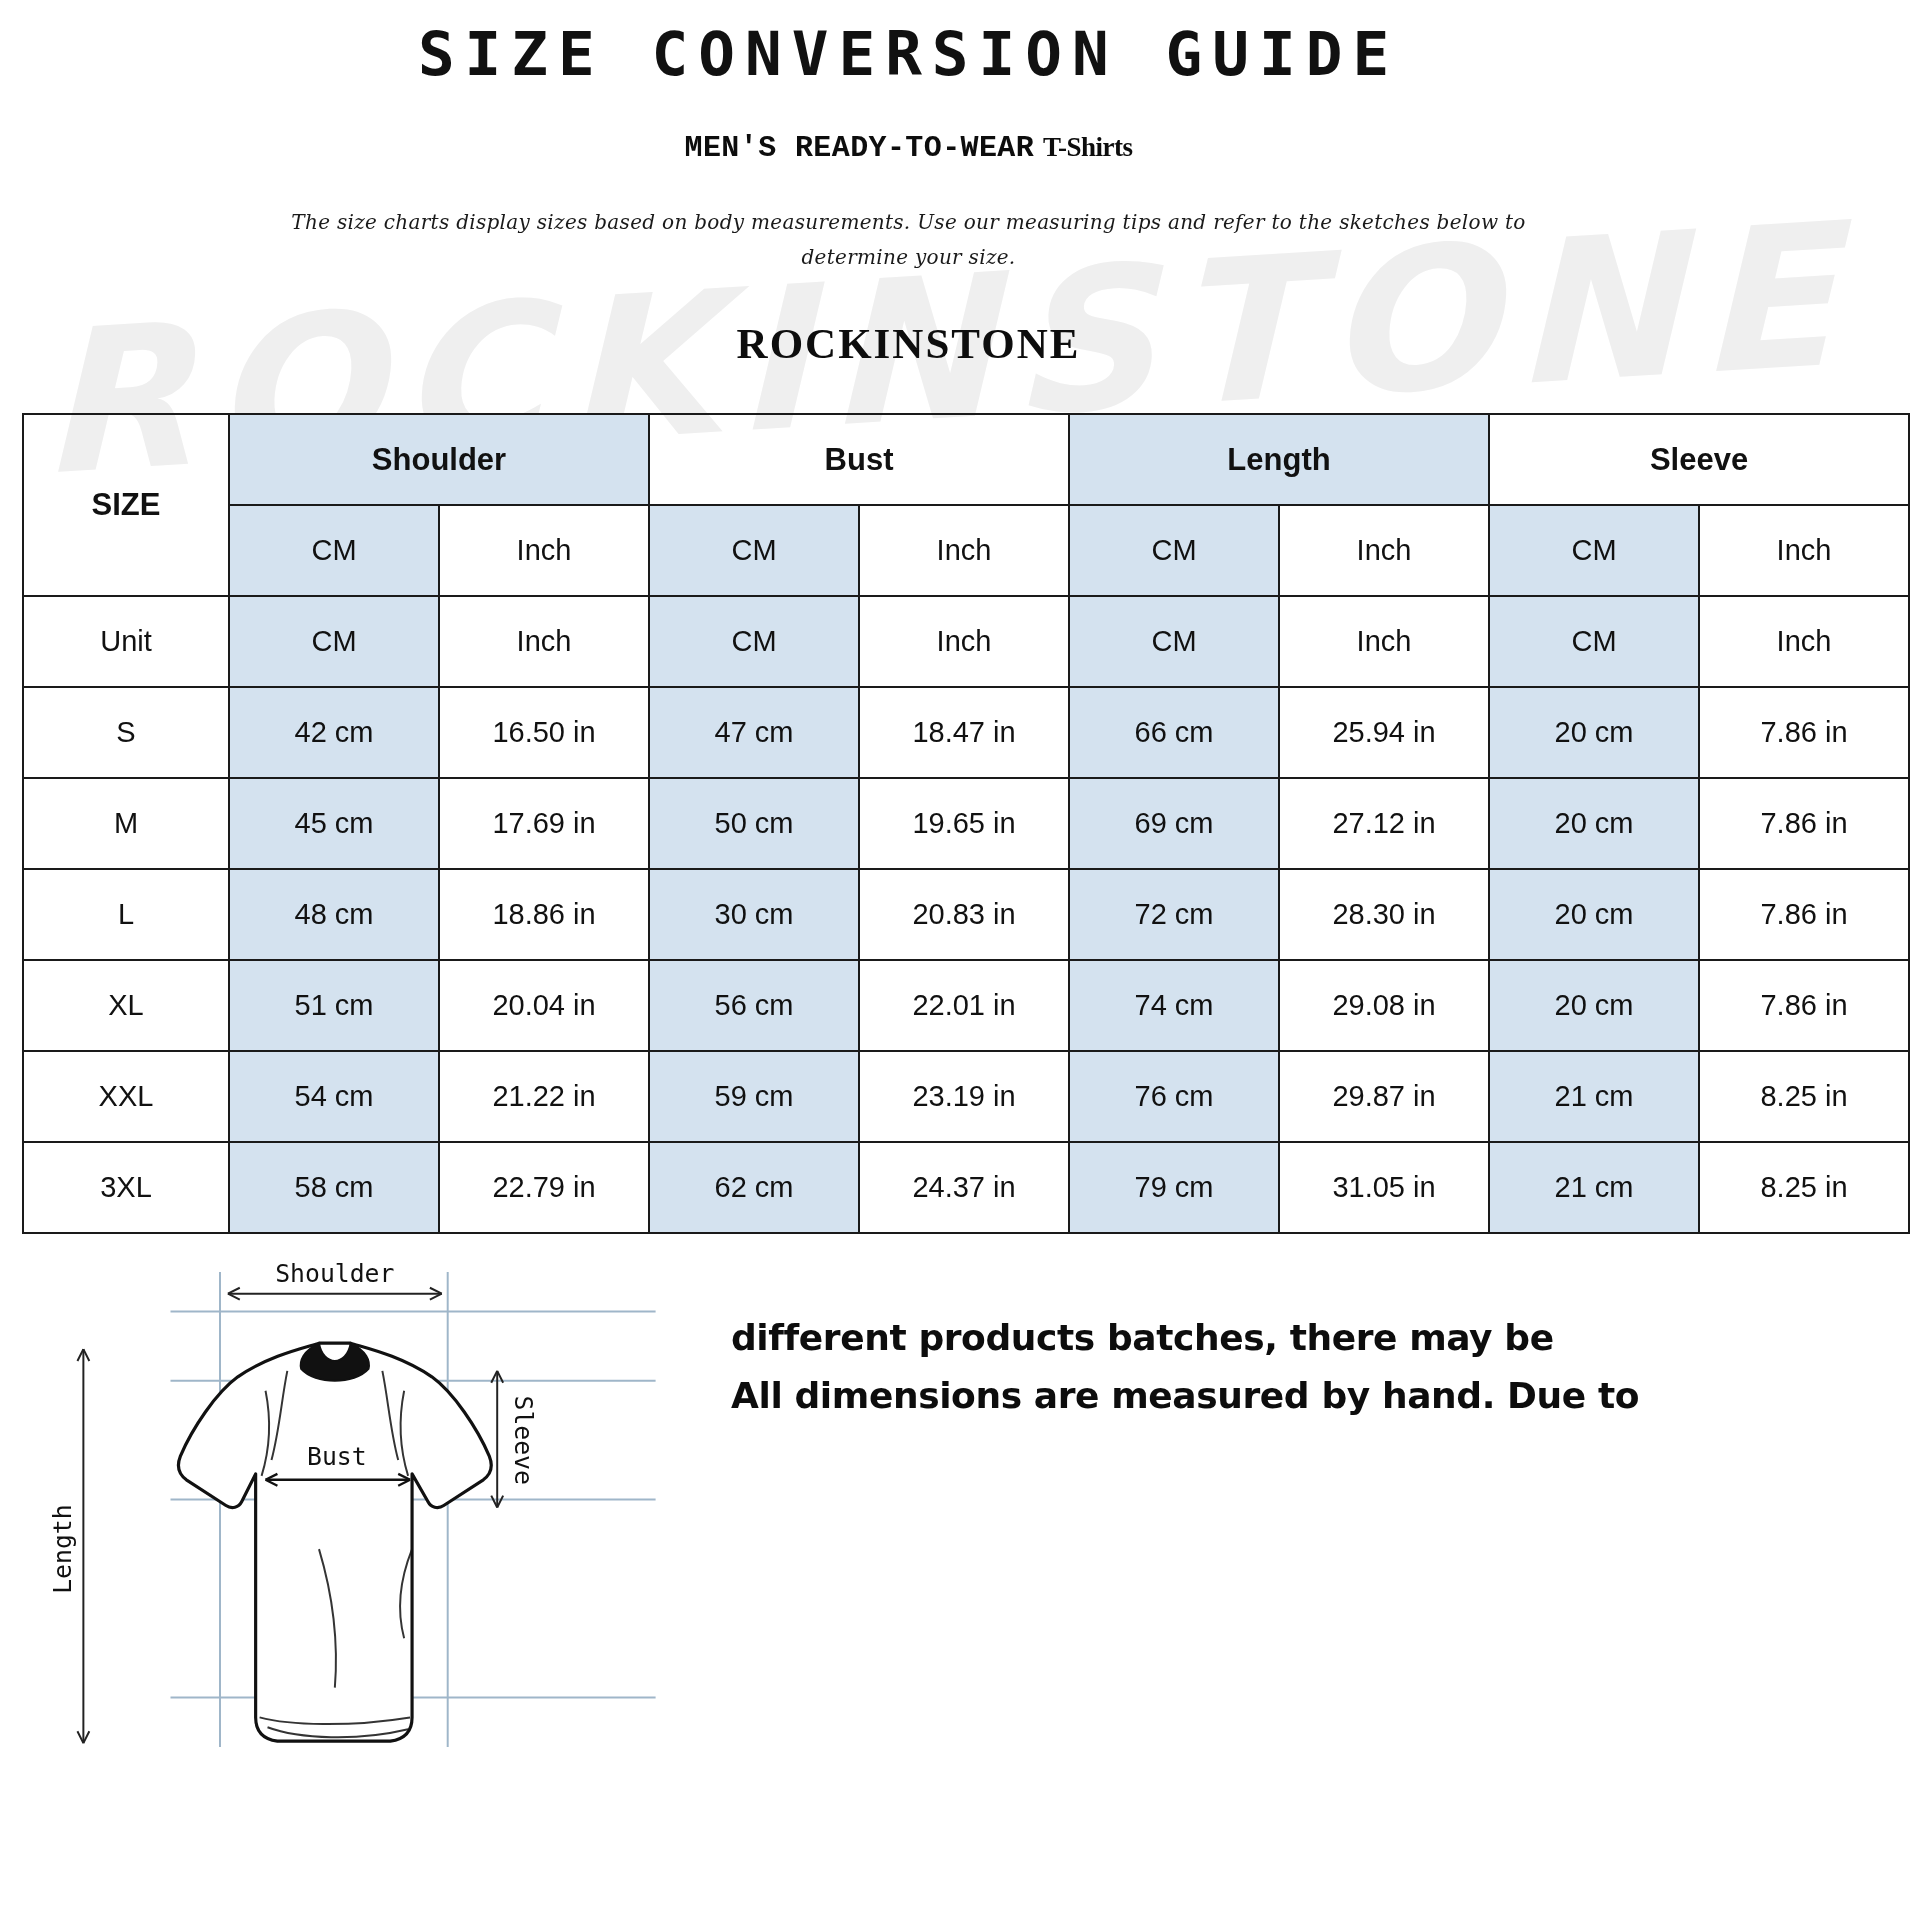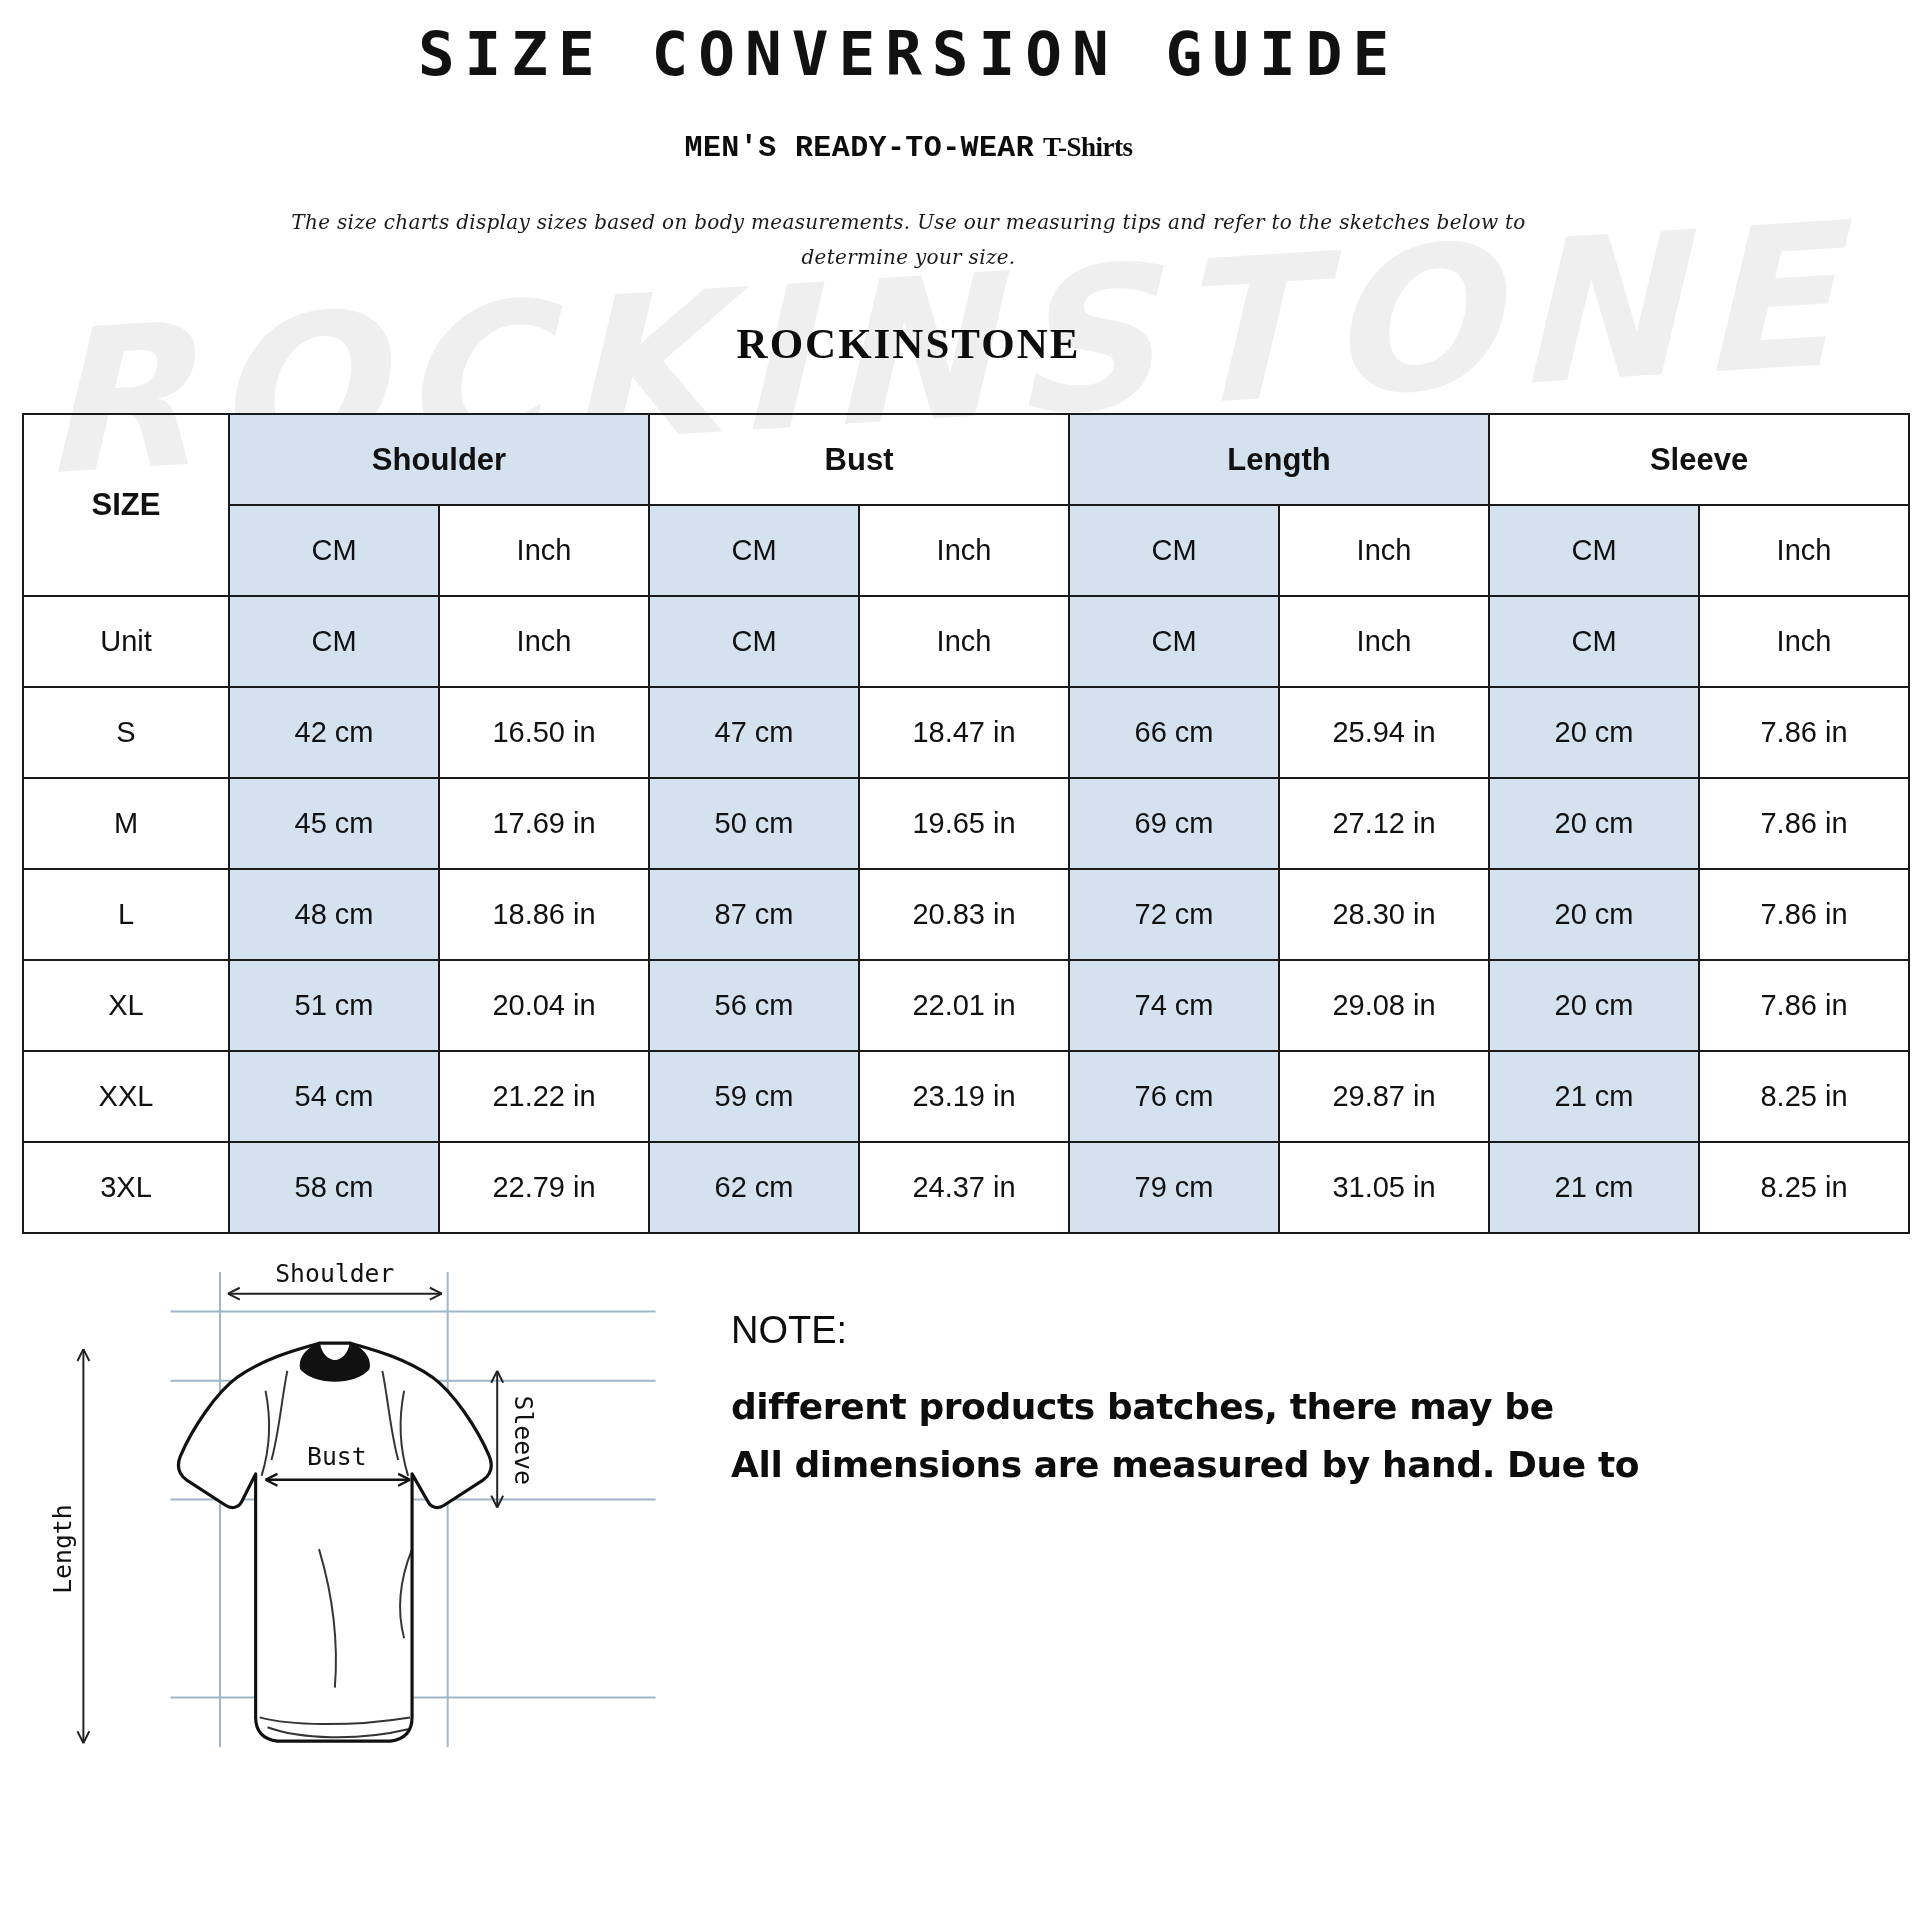--- a/index.html
+++ b/index.html
@@ -229,21 +229,21 @@
         <td class="shade">69 cm</td>
         <td>27.12 in</td>
         <td class="shade">20 cm</td>
         <td>7.86 in</td>
       </tr>
 
       <tr>
         <td>L</td>
         <td class="shade">48 cm</td>
         <td>18.86 in</td>
-        <td class="shade">87 cm</td>
+        <td class="shade">30 cm</td>
         <td>20.83 in</td>
         <td class="shade">72 cm</td>
         <td>28.30 in</td>
         <td class="shade">20 cm</td>
         <td>7.86 in</td>
       </tr>
 
       <tr>
         <td>XL</td>
         <td class="shade">51 cm</td>
@@ -354,21 +354,20 @@
         <g stroke="#111" stroke-width="2.4" fill="none">
           <line x1="246" y1="230" x2="392" y2="230"></line>
           <path d="M246,230 l12,-6 M246,230 l12,6"></path>
           <path d="M392,230 l-12,-6 M392,230 l-12,6"></path>
         </g>
         <text x="318" y="215" text-anchor="middle" font-family="DejaVu Sans Mono, monospace" font-size="25" fill="#111">Bust</text>
       </svg>
     </div>
 
     <div class="note-wrap">
-      <div class="note-title">NOTE:</div>
       <div class="note-body">
         <div>different products batches, there may be</div>
         <div>All dimensions are measured by hand. Due to</div>
       </div>
     </div>
 
   </div>
 </div>
 
 

